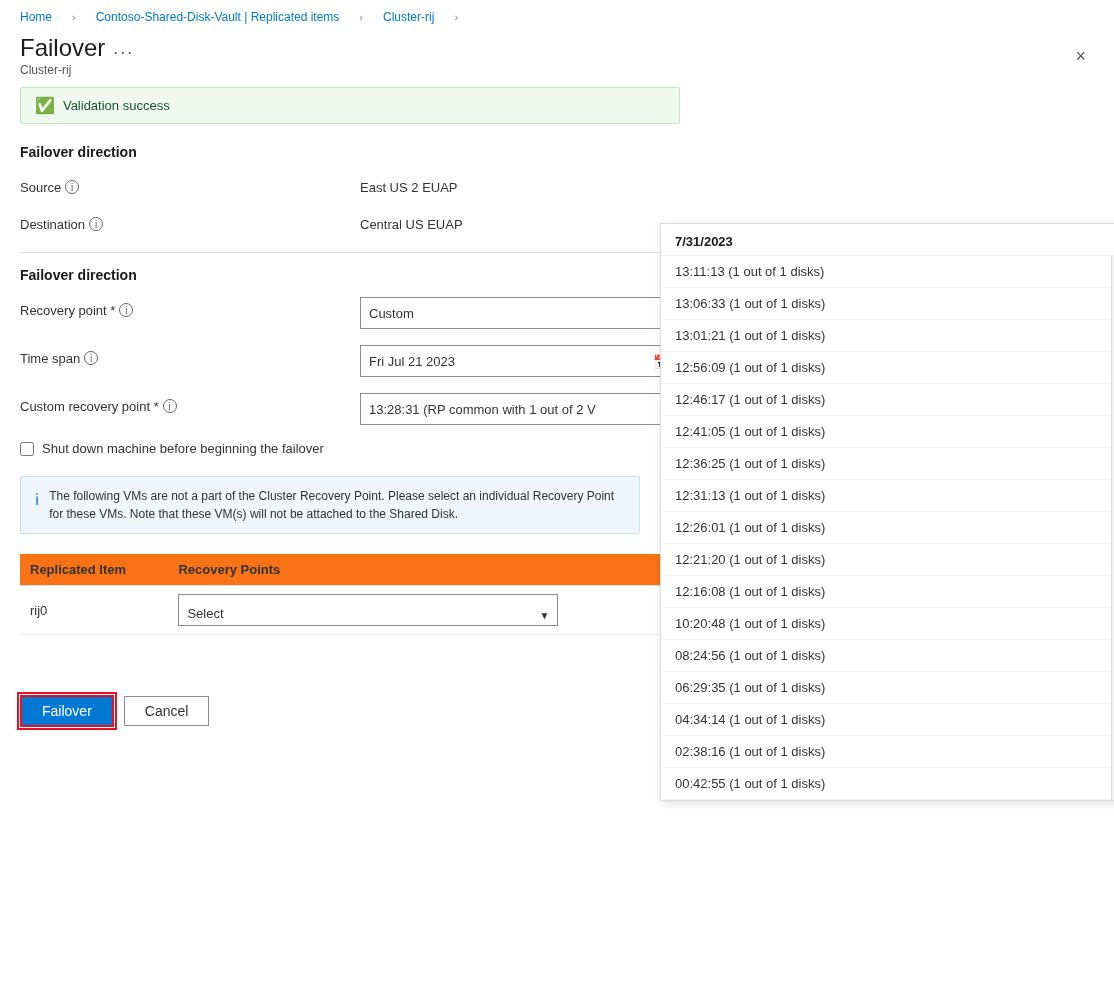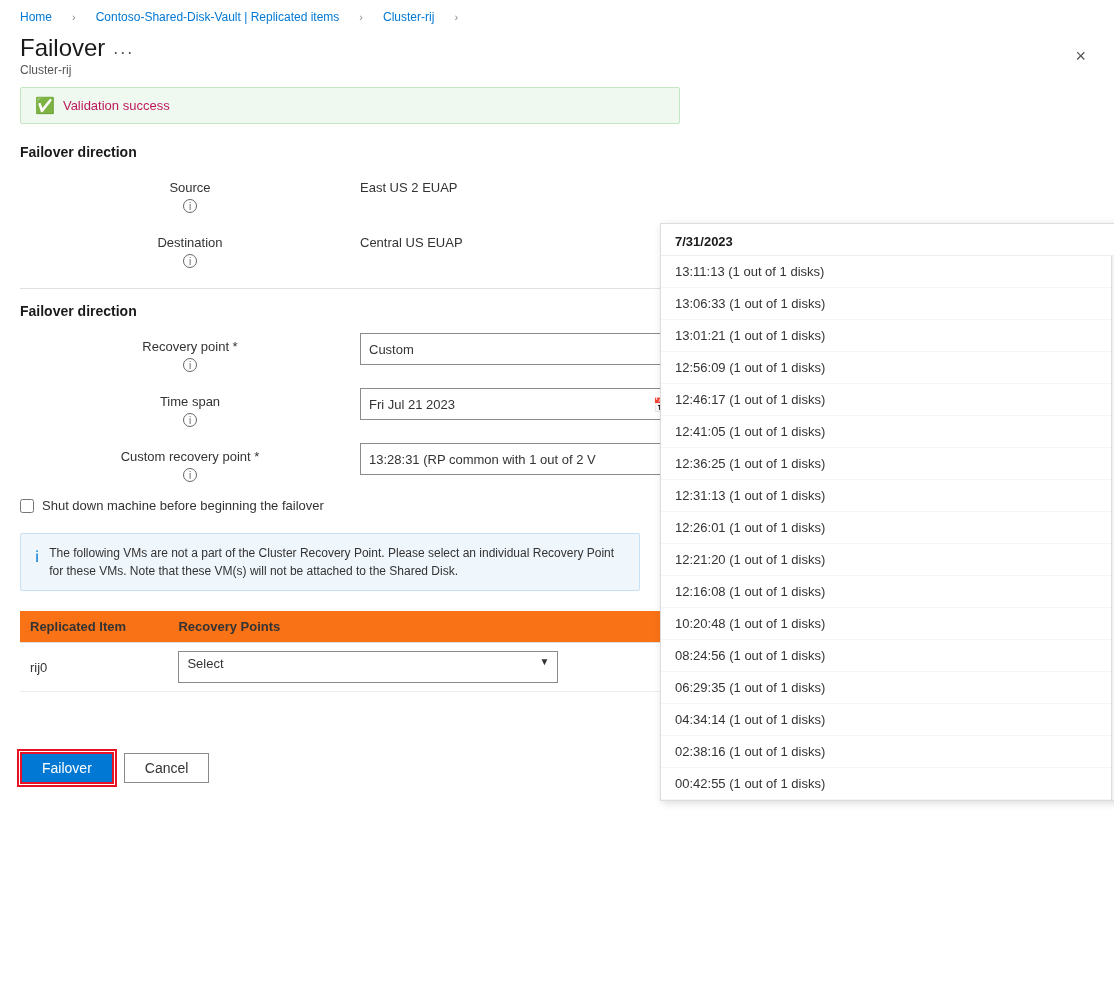--- a/index.html
+++ b/index.html
@@ -78,44 +78,43 @@
       align-items: center;
       gap: 8px;
       margin-bottom: 20px;
       width: 660px;
     }
     .validation-icon {
       color: #107c10;
       font-size: 16px;
     }
     .validation-text {
-      color: #be185d;
+      color: #14532d;
       font-size: 13px;
       text-align: right;
     }
     .section-title {
       font-weight: 600;
       font-size: 14px;
       color: #1a1a1a;
       margin-bottom: 14px;
     }
     .form-row {
       display: flex;
       align-items: flex-start;
       margin-bottom: 16px;
     }
     .form-label {
       width: 340px;
       font-size: 13px;
       color: #333;
       padding-top: 6px;
       display: flex;
-      align-items: center;
+      align-items: flex-start;
       gap: 4px;
-      flex-direction: column;
     }
     .form-label .info-icon {
       color: #666;
       font-size: 12px;
       border: 1px solid #666;
       border-radius: 50%;
       width: 14px;
       height: 14px;
       display: inline-flex;
       align-items: center;
@@ -213,21 +212,21 @@
     }
     .select-dropdown {
       width: 380px;
       height: 32px;
       border: 1px solid #8a8a8a;
       padding: 4px 8px;
       font-size: 13px;
       color: #333;
       background: #fff;
       display: flex;
-      align-items: flex-start;
+      align-items: flex-end;
       justify-content: space-between;
       cursor: pointer;
     }
     .select-dropdown .chevron {
       color: #333;
       font-size: 10px;
     }
     .footer-buttons {
       display: flex;
       gap: 10px;

